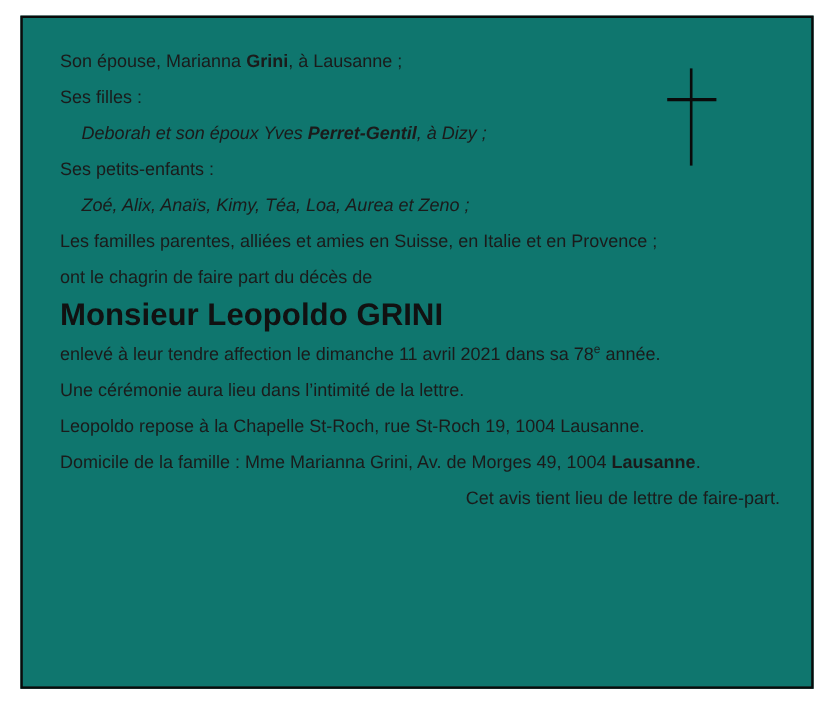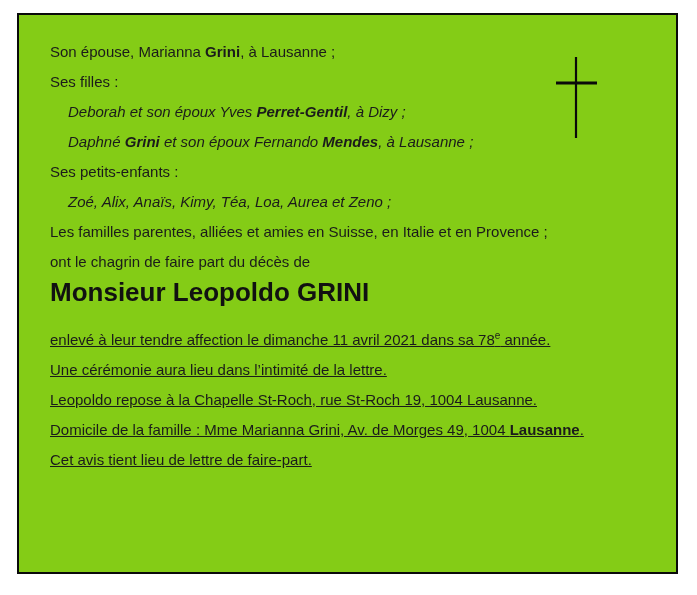--- a/index.html
+++ b/index.html
@@ -17,21 +17,21 @@
     overflow: hidden;
   }
   .frame {
     position: absolute;
     left: 17px;
     top: 13px;
     width: 661px;
     height: 561px;
     border: 2px solid #0a0a0a;
     box-sizing: border-box;
-    background: #84cc16;
+    background: #0f766e;
   }
   .cross {
     position: absolute;
     left: 531px;
     top: 35px;
     width: 60px;
     height: 95px;
   }
   .text-block {
     position: absolute;
@@ -60,25 +60,24 @@
     margin: 0;
     height: 34px;
     line-height: 34px;
     font-size: 26px;
     font-weight: bold;
     text-align: left;
     color: #111111;
     white-space: nowrap;
   }
   .details-block {
-    margin-top: 16px;
-    text-decoration: underline;
+    margin-top: 2px;
   }
   .line.centered {
-    text-align: left;
+    text-align: right;
   }
   sup {
     font-size: 10px;
     line-height: 0;
   }
 </style>
 </head>
 <body>
 
 <div class="page">
@@ -90,21 +89,20 @@
     </svg>
 
     <div class="text-block">
 
       <p class="line"><span>Son épouse, Marianna </span><b>Grini</b><span>, à Lausanne ;</span></p>
 
       <p class="line">Ses filles :</p>
 
       <p class="line indent"><span>Deborah et son époux Yves </span><b>Perret-Gentil</b><span>, à Dizy ;</span></p>
 
-      <p class="line indent"><span>Daphné </span><b>Grini</b><span> et son époux Fernando </span><b>Mendes</b><span>, à Lausanne ;</span></p>
 
 
       <p class="line">Ses petits-enfants :</p>
 
       <p class="line indent">Zoé, Alix, Anaïs, Kimy, Téa, Loa, Aurea et Zeno ;</p>
 
       <p class="line">Les familles parentes, alliées et amies en Suisse, en Italie et en Provence ;</p>
 
       <p class="line">ont le chagrin de faire part du décès de</p>
 

